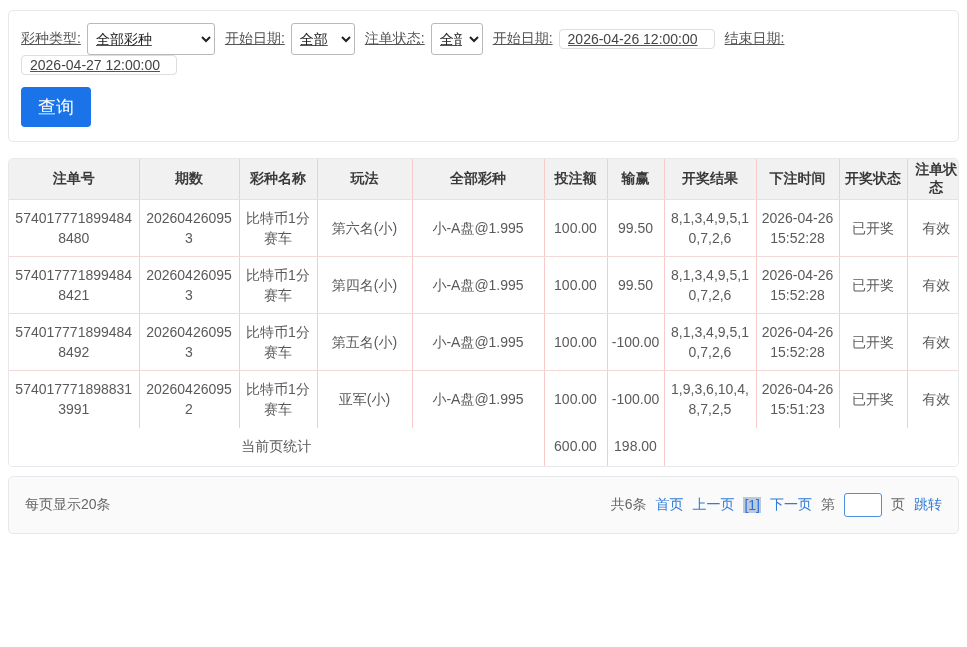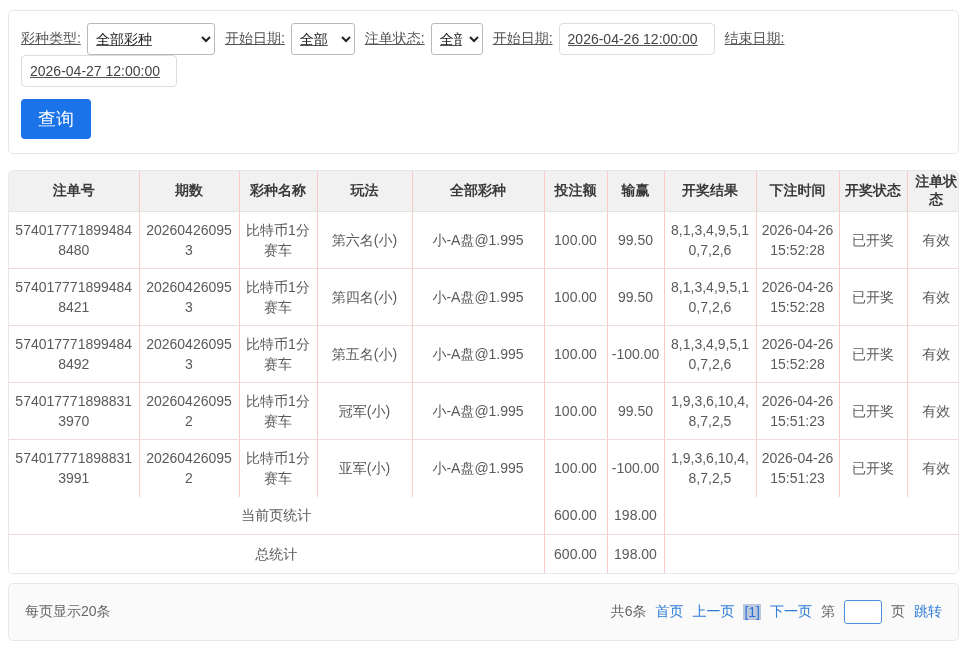--- a/index.html
+++ b/index.html
@@ -20,21 +20,21 @@
   .filter-row .gap { margin-right:10px; }
   select {
     height:32px; font-size:14px; color:#222; background:#fff;
     border:1px solid #b9b9b9; border-radius:3px; padding:2px 4px;
     font-family:"Liberation Sans","DejaVu Sans",sans-serif;
   }
   .sel-wide { width:128px; }
   .sel-mid  { width:64px; }
   .sel-small{ width:52px; }
   .date-input {
-    width:156px; height:32px; font-size:14px; color:#444;
+    width:156px; height:20px; font-size:14px; color:#444;
     border:1px solid #ddd; border-radius:4px; padding:4px 8px;
     font-family:"Liberation Sans","DejaVu Sans",sans-serif;
   }
   .search-btn {
     margin-top:12px; display:inline-block; border:none; cursor:pointer;
     background:#1a73e8; color:#fff; font-size:18px;
     padding:8px 17px; border-radius:4px;
     font-family:"Liberation Sans","DejaVu Sans",sans-serif;
   }
   
@@ -158,55 +158,36 @@
           <td>第五名(小)</td>
           <td>小-A盘@1.995</td>
           <td>100.00</td>
           <td>-100.00</td>
           <td>8,1,3,4,9,5,10,7,2,6</td>
           <td>2026-04-26 15:52:28</td>
           <td>已开奖</td>
           <td>有效</td>
         </tr>
         <tr>
-          <td>5740177718988313970</td>
-          <td>202604260952</td>
-          <td>比特币1分赛车</td>
-          <td>冠军(小)</td>
-          <td>小-A盘@1.995</td>
-          <td>100.00</td>
-          <td>99.50</td>
-          <td>1,9,3,6,10,4,8,7,2,5</td>
-          <td>2026-04-26 15:51:23</td>
-          <td>已开奖</td>
-          <td>有效</td>
-        </tr>
-        <tr>
           <td>5740177718988313991</td>
           <td>202604260952</td>
           <td>比特币1分赛车</td>
           <td>亚军(小)</td>
           <td>小-A盘@1.995</td>
           <td>100.00</td>
           <td>-100.00</td>
           <td>1,9,3,6,10,4,8,7,2,5</td>
           <td>2026-04-26 15:51:23</td>
           <td>已开奖</td>
           <td>有效</td>
         </tr>
       </tbody>
     <tbody class="summary">
       <tr>
         <td colspan="5">当前页统计</td>
-        <td>600.00</td>
-        <td>198.00</td>
-        <td colspan="4"></td>
-      </tr>
-      <tr>
-        <td colspan="5">总统计</td>
         <td>600.00</td>
         <td>198.00</td>
         <td colspan="4"></td>
       </tr>
     </tbody>
   </table>
 </div>
 
 <div class="panel footer-panel">
   <span>每页显示20条</span>

